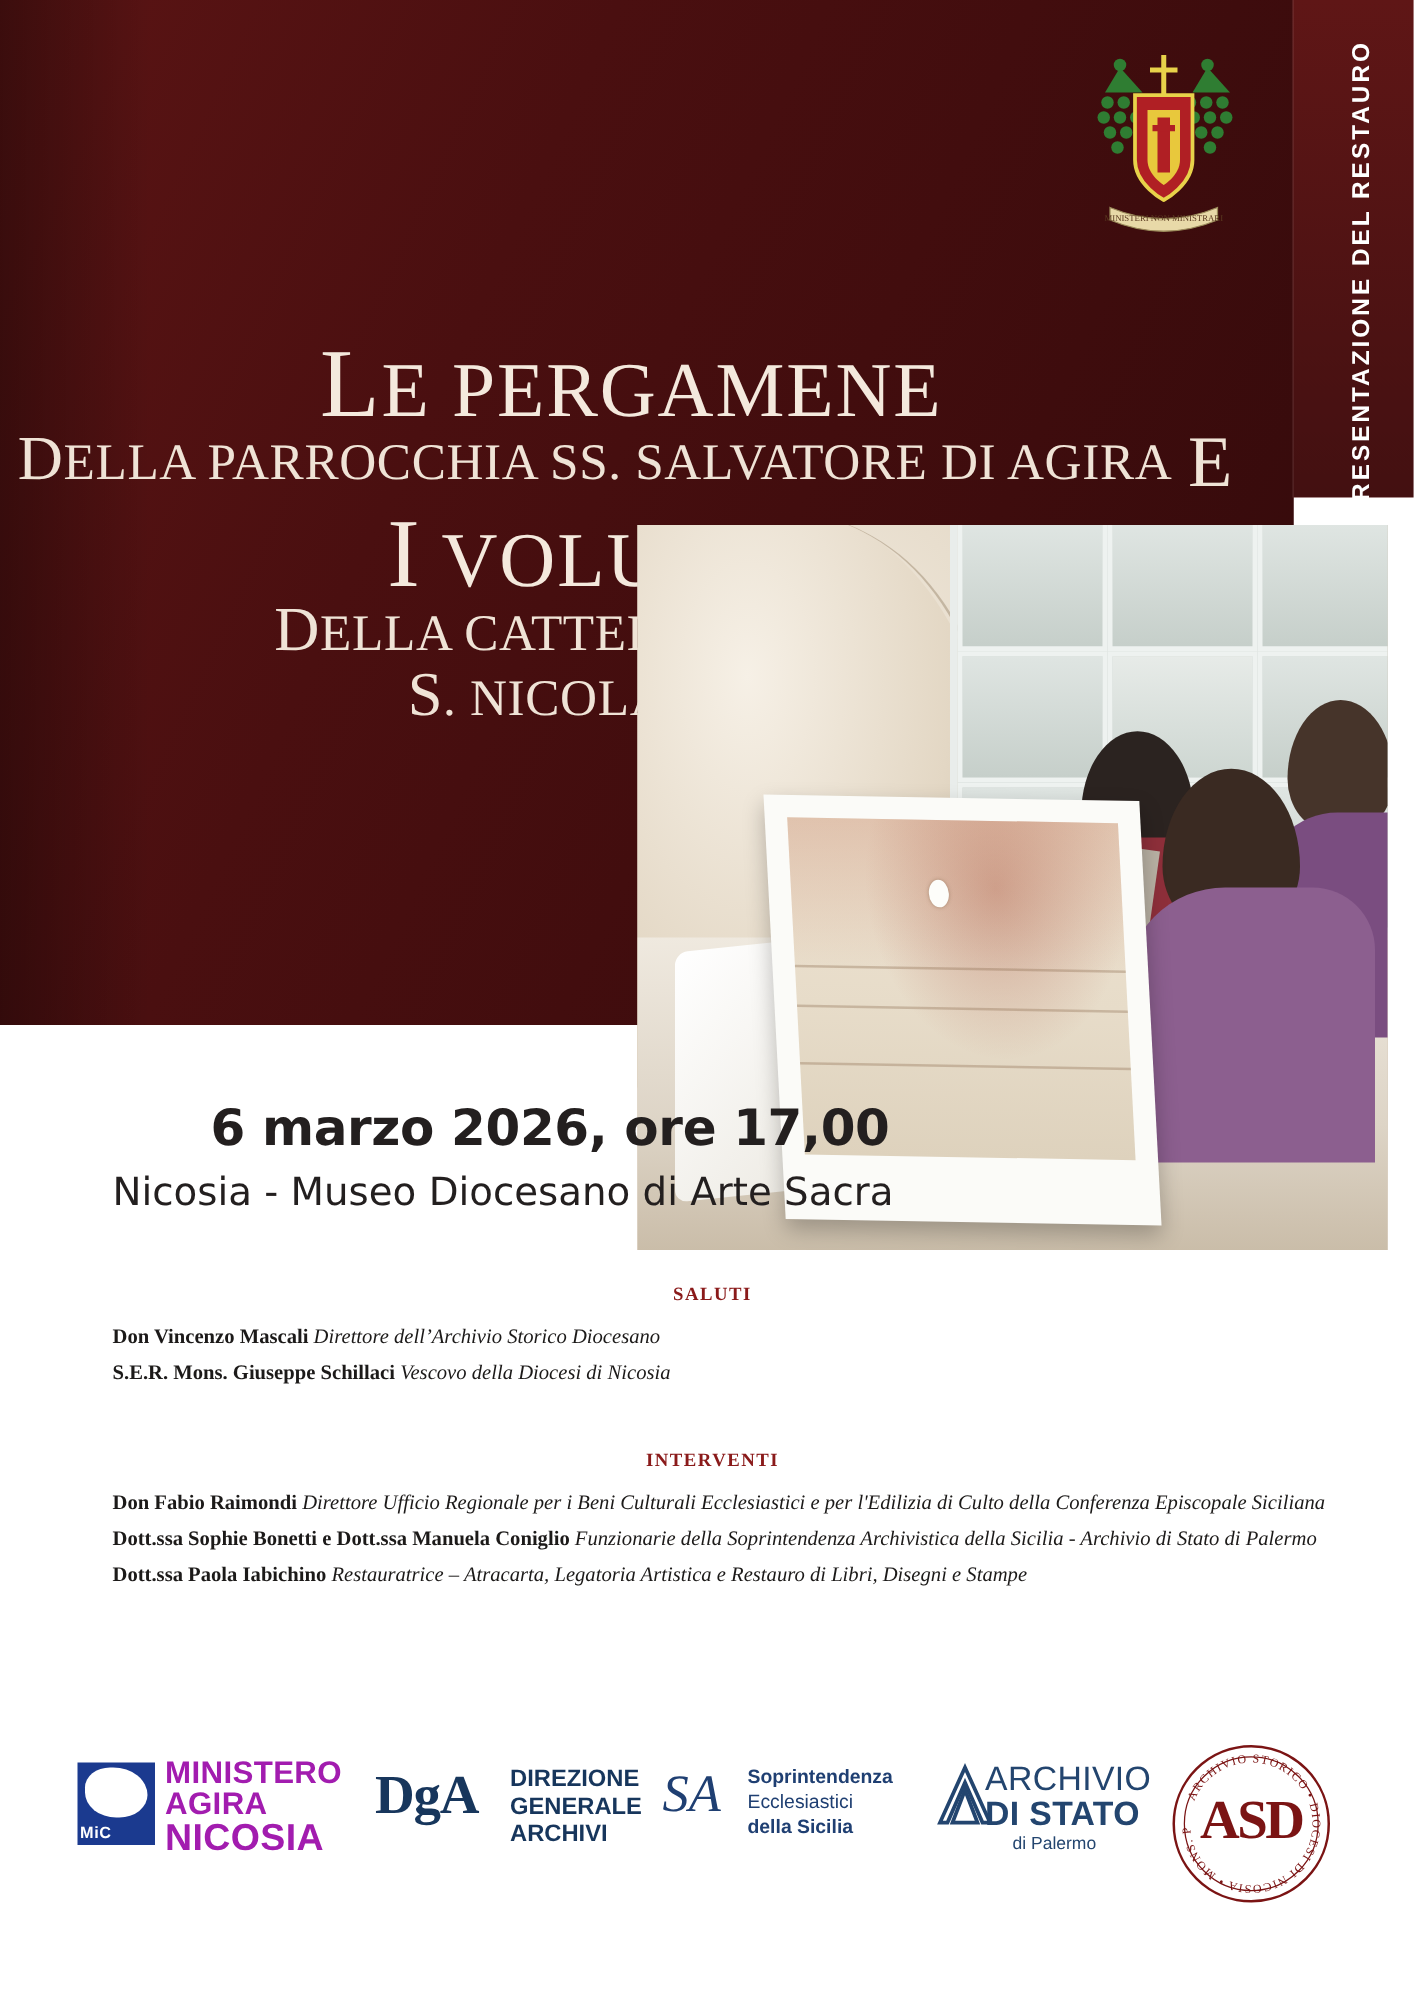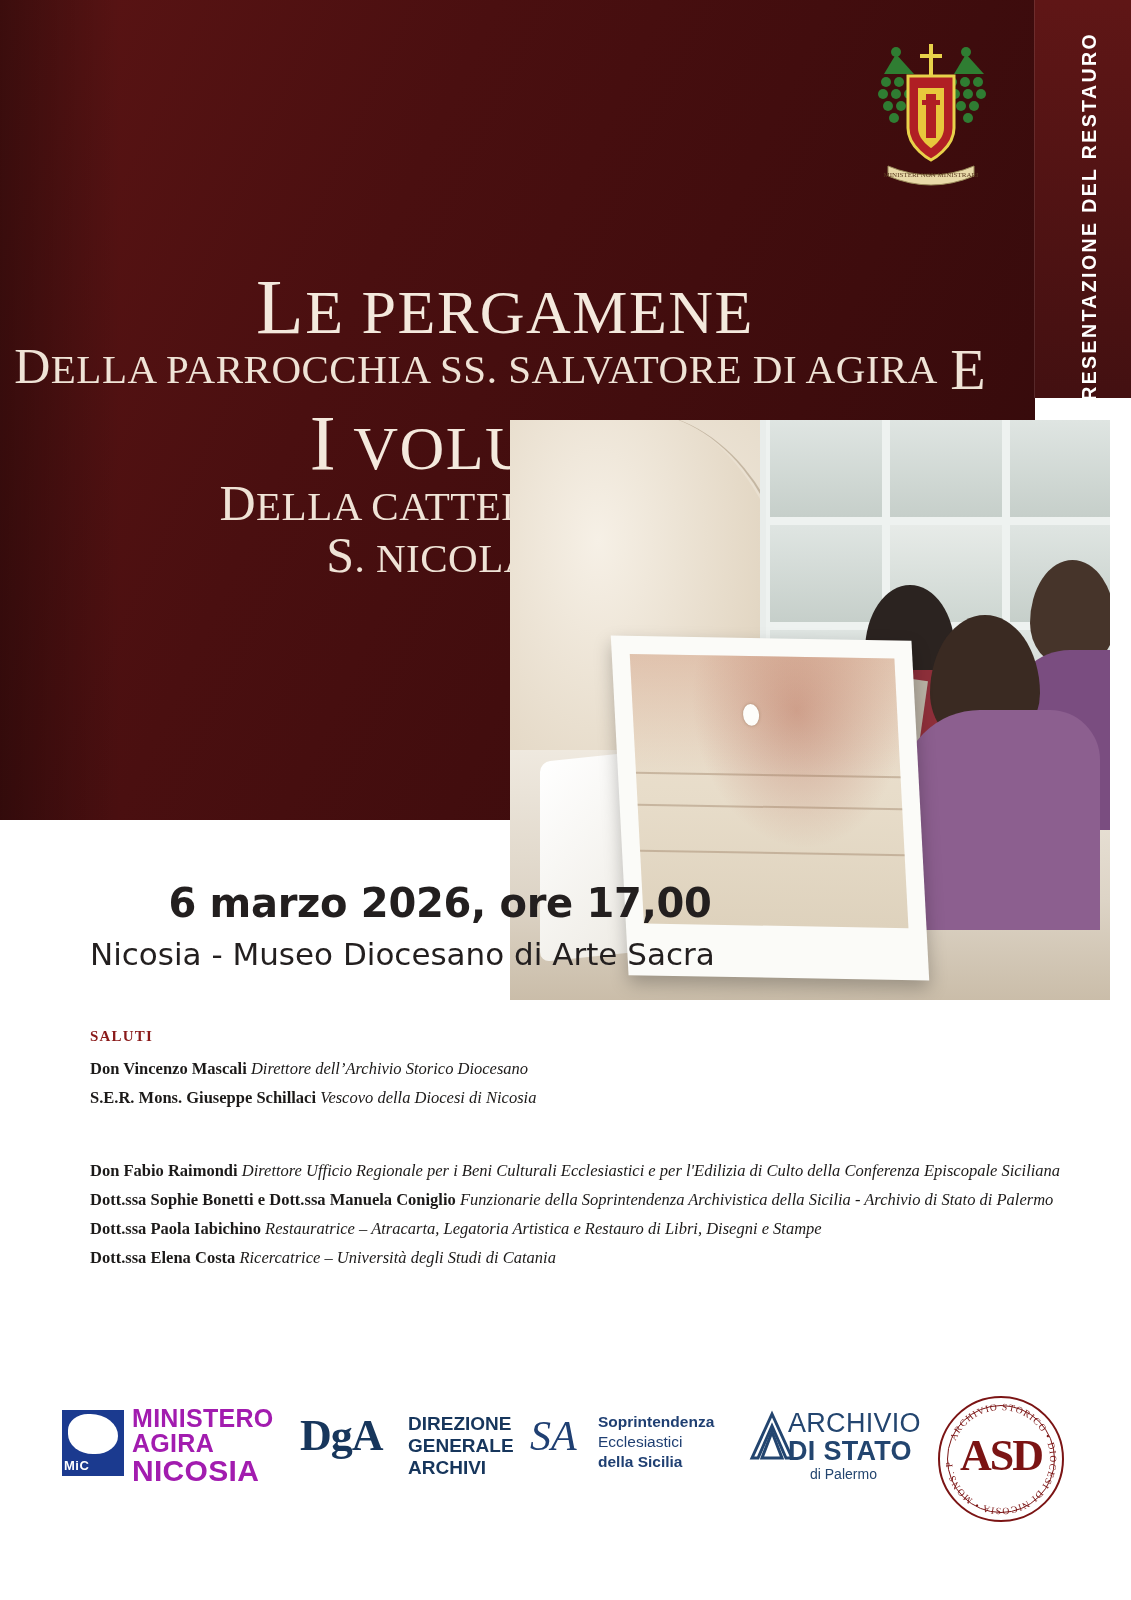--- a/index.html
+++ b/index.html
@@ -237,20 +237,21 @@
 
   
   .program { position:absolute; left:90px; top:1028px; width:960px; }
   .sec-head {
     color: #8a1a1a;
     font-weight: bold;
     font-size: 15px;
     letter-spacing: 1.2px;
     font-family: "Liberation Serif", serif;
     margin-bottom: 14px;
+    text-align: center;
   }
   .entry {
     font-family: "Liberation Serif", serif;
     font-size: 16.5px;
     color: #1c1a19;
     margin-bottom: 9px;
     white-space: nowrap;
   }
   .entry .nm { font-weight: bold; }
   .entry .rl { font-style: italic; }
@@ -457,36 +458,33 @@
     <span class="nm">Don Vincenzo Mascali</span>
     <span class="rl">Direttore dell’Archivio Storico Diocesano</span>
   </div>
   <div class="entry">
     <span class="nm">S.E.R. Mons. Giuseppe Schillaci</span>
     <span class="rl">Vescovo della Diocesi di Nicosia</span>
   </div>
 
   <div class="gap"></div>
 
+  <div class="sec-head">INTERVENTI</div>
 
   <div class="entry">
     <span class="nm">Don Fabio Raimondi</span>
     <span class="rl">Direttore Ufficio Regionale per i Beni Culturali Ecclesiastici e per l'Edilizia di Culto della Conferenza Episcopale Siciliana</span>
   </div>
   <div class="entry">
     <span class="nm">Dott.ssa Sophie Bonetti e Dott.ssa Manuela Coniglio</span>
     <span class="rl">Funzionarie della Soprintendenza Archivistica della Sicilia - Archivio di Stato di Palermo</span>
   </div>
   <div class="entry">
     <span class="nm">Dott.ssa Paola Iabichino</span>
     <span class="rl">Restauratrice – Atracarta, Legatoria Artistica e Restauro di Libri, Disegni e Stampe</span>
-  </div>
-  <div class="entry">
-    <span class="nm">Dott.ssa Elena Costa</span>
-    <span class="rl">Ricercatrice – Università degli Studi di Catania</span>
   </div>
 </div>
 
 <div class="logos">
 
   <div class="logo mic">
     <div class="mic-mark">
       <div class="mic-wolf"></div>
       <div class="mic-word">MiC</div>
     </div>

